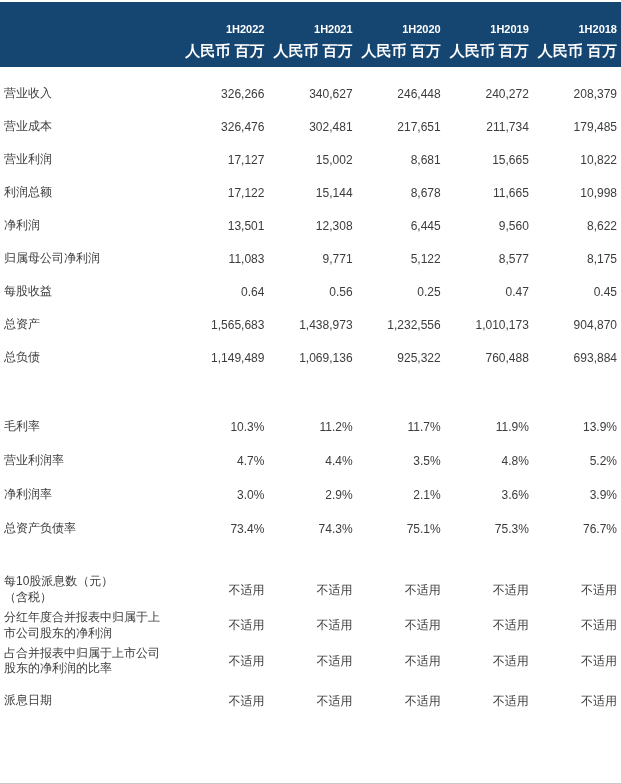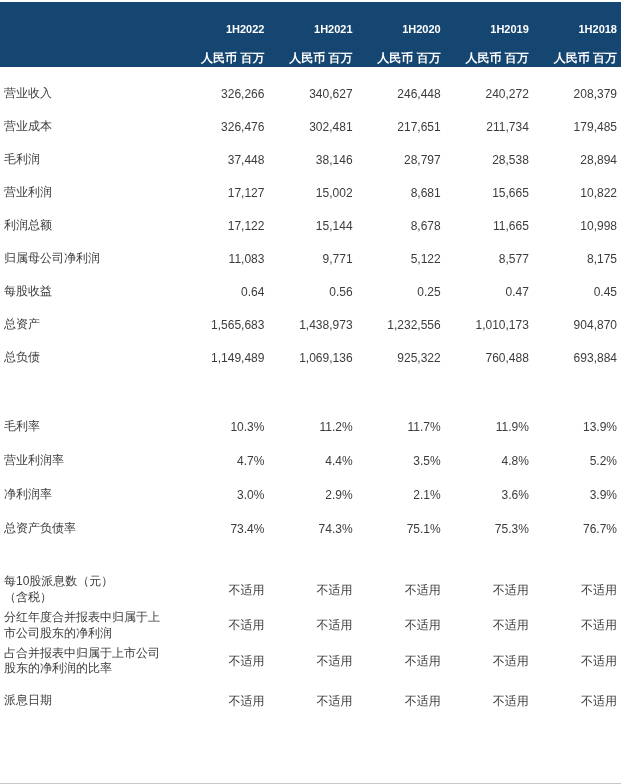--- a/index.html
+++ b/index.html
@@ -30,21 +30,21 @@
   thead th {
     background: var(--header-bg);
     color: var(--header-text);
     font-weight: bold;
     text-align: right;
     padding: 0 4px 0 0;
   }
   tr.period-row { height: 36px; }
   tr.period-row th { font-size: 11px; vertical-align: bottom; padding-bottom: 3px; }
   tr.unit-row { height: 29px; }
-  tr.unit-row th { font-size: 12px; vertical-align: bottom; }
+  tr.unit-row th { font-size: 15px; vertical-align: bottom; padding-bottom: 6px; }
   thead th.corner { text-align: left; }
 
   td {
     font-size: 12px;
     color: var(--body-text);
     text-align: right;
     padding: 0 4px 0 0;
     vertical-align: middle;
     overflow: hidden;
   }
@@ -112,44 +112,44 @@
         </tr>
         <tr>
           <td class="label">营业成本</td>
           <td>326,476</td>
           <td>302,481</td>
           <td>217,651</td>
           <td>211,734</td>
           <td>179,485</td>
         </tr>
         <tr>
-          <td class="label">毛利润</td>
-          <td>37,448</td>
-          <td>38,146</td>
-          <td>28,797</td>
-          <td>28,538</td>
-          <td>28,894</td>
-        </tr>
-        <tr>
           <td class="label">营业利润</td>
           <td>17,127</td>
           <td>15,002</td>
           <td>8,681</td>
           <td>15,665</td>
           <td>10,822</td>
         </tr>
         <tr>
           <td class="label">利润总额</td>
           <td>17,122</td>
           <td>15,144</td>
           <td>8,678</td>
           <td>11,665</td>
           <td>10,998</td>
         </tr>
         <tr>
+          <td class="label">净利润</td>
+          <td>13,501</td>
+          <td>12,308</td>
+          <td>6,445</td>
+          <td>9,560</td>
+          <td>8,622</td>
+        </tr>
+        <tr>
           <td class="label">归属母公司净利润</td>
           <td>11,083</td>
           <td>9,771</td>
           <td>5,122</td>
           <td>8,577</td>
           <td>8,175</td>
         </tr>
         <tr>
           <td class="label">每股收益</td>
           <td>0.64</td>

